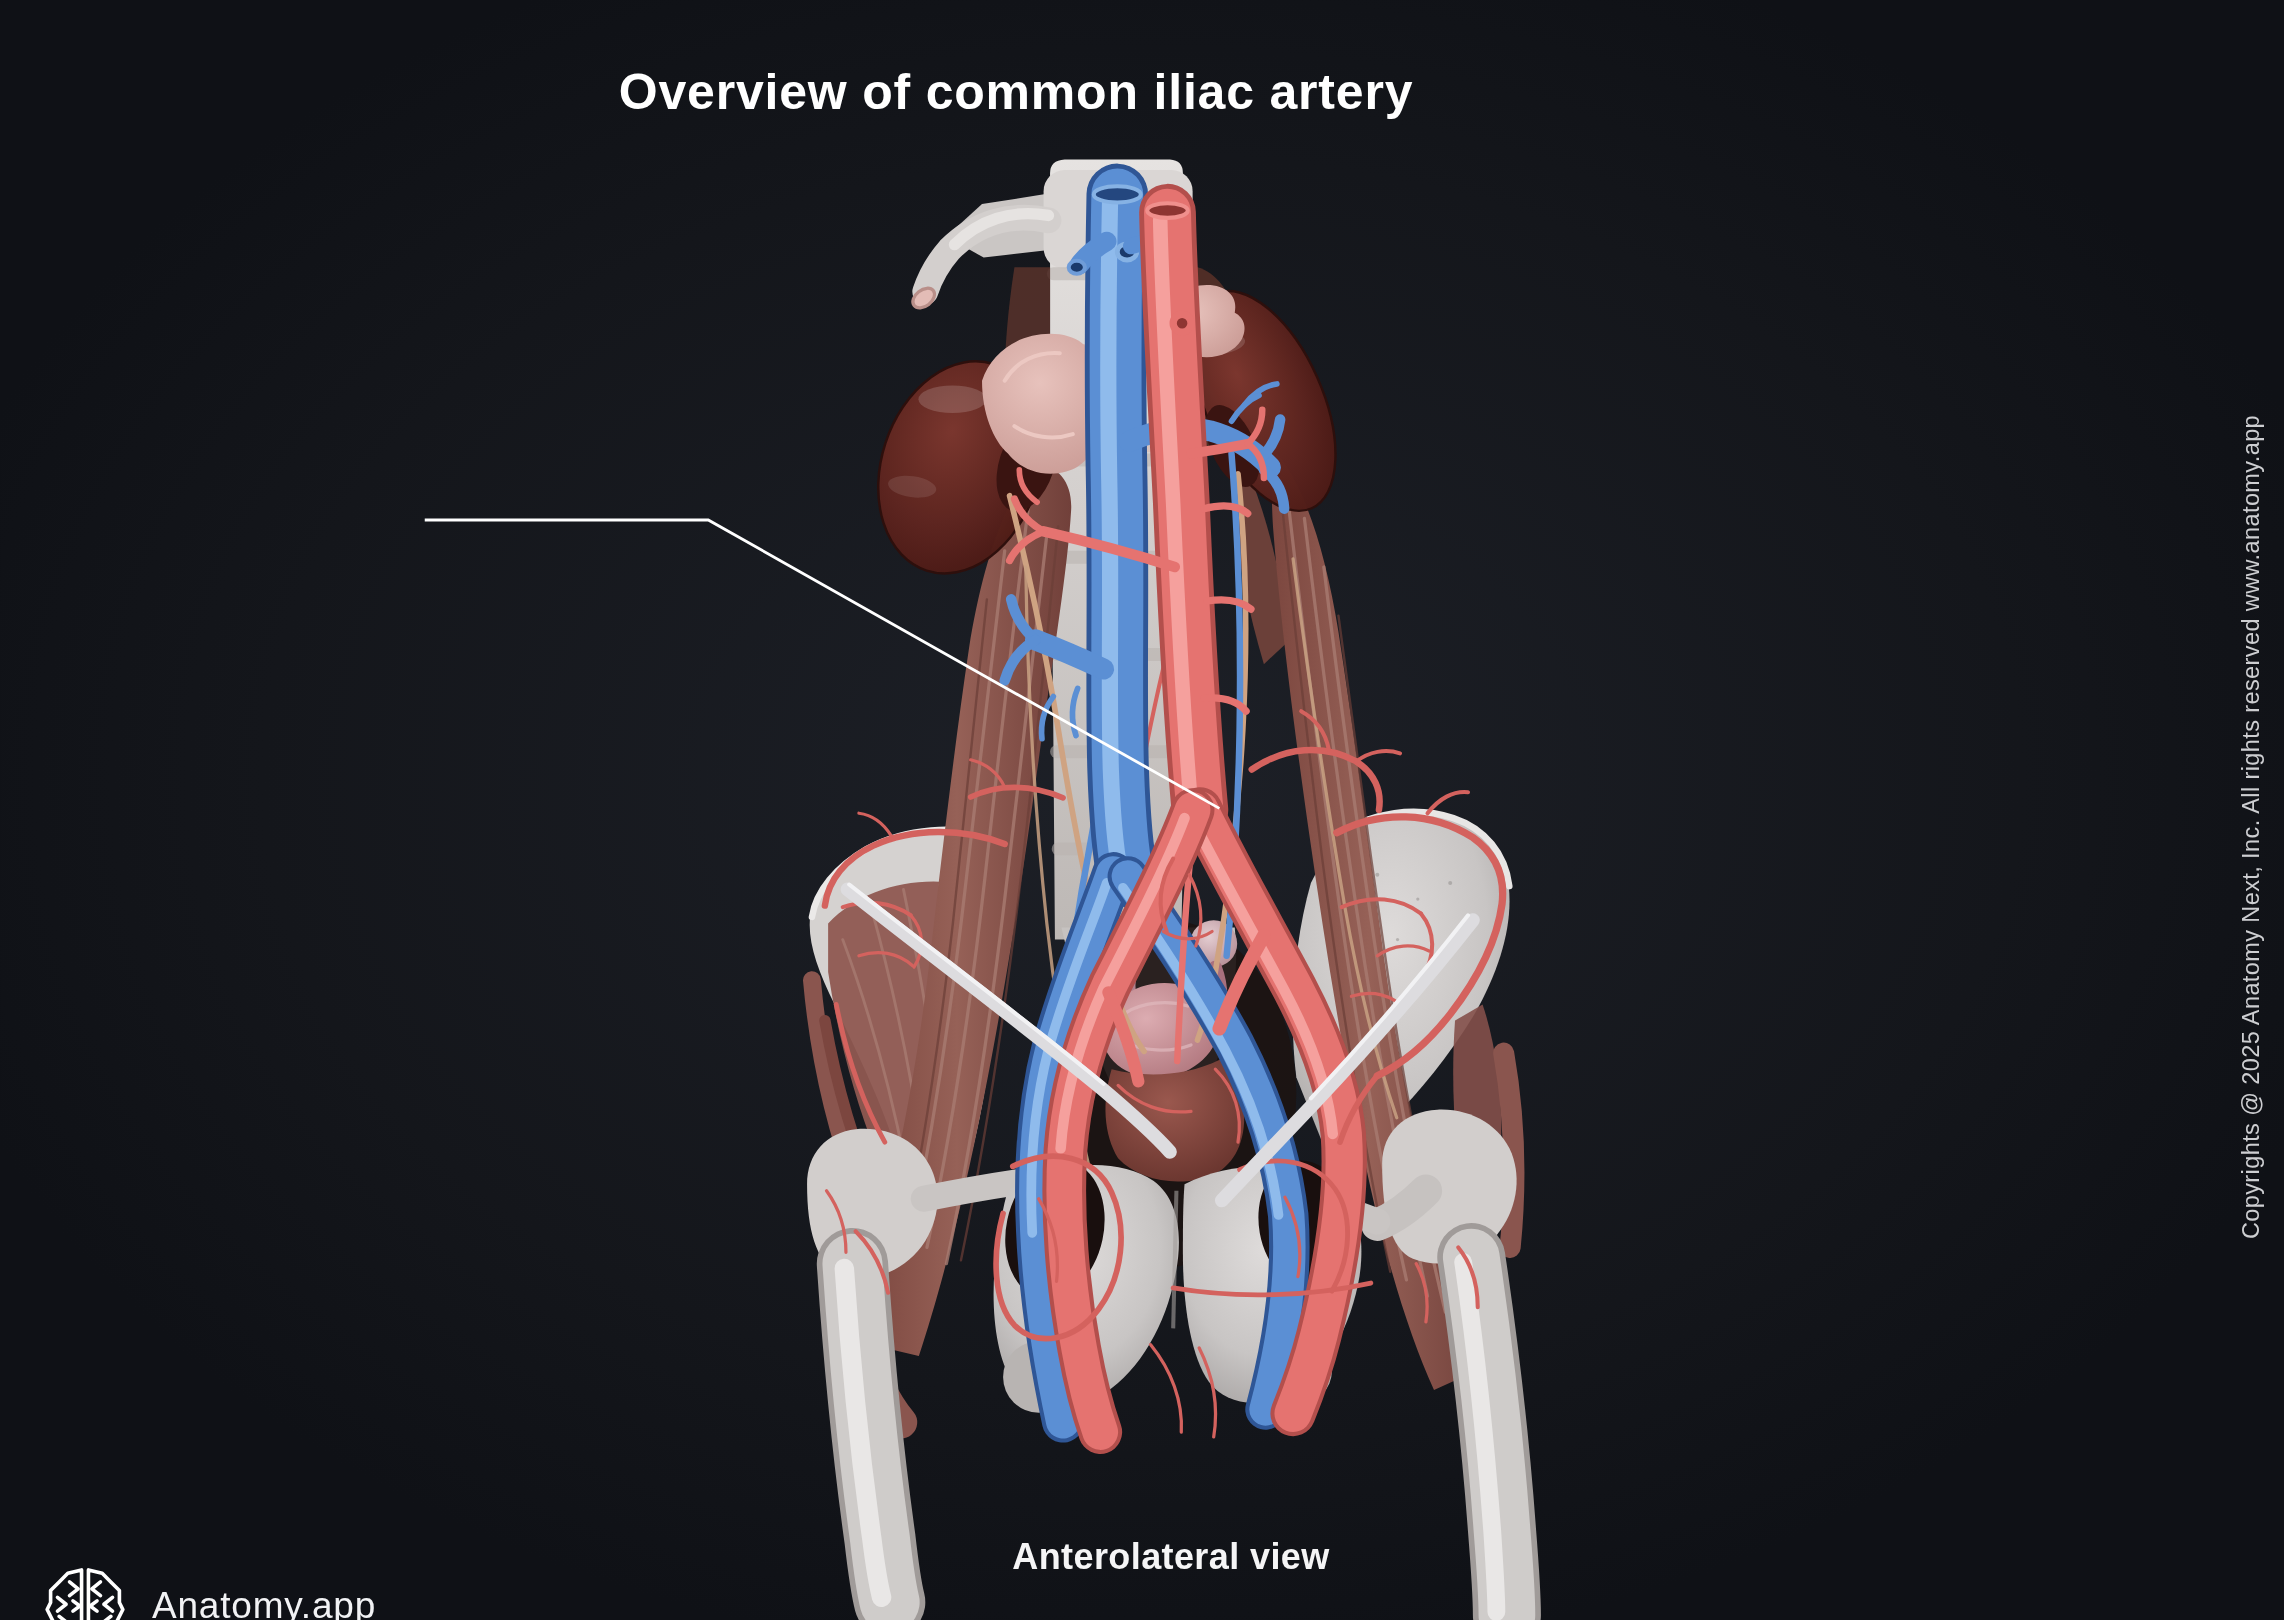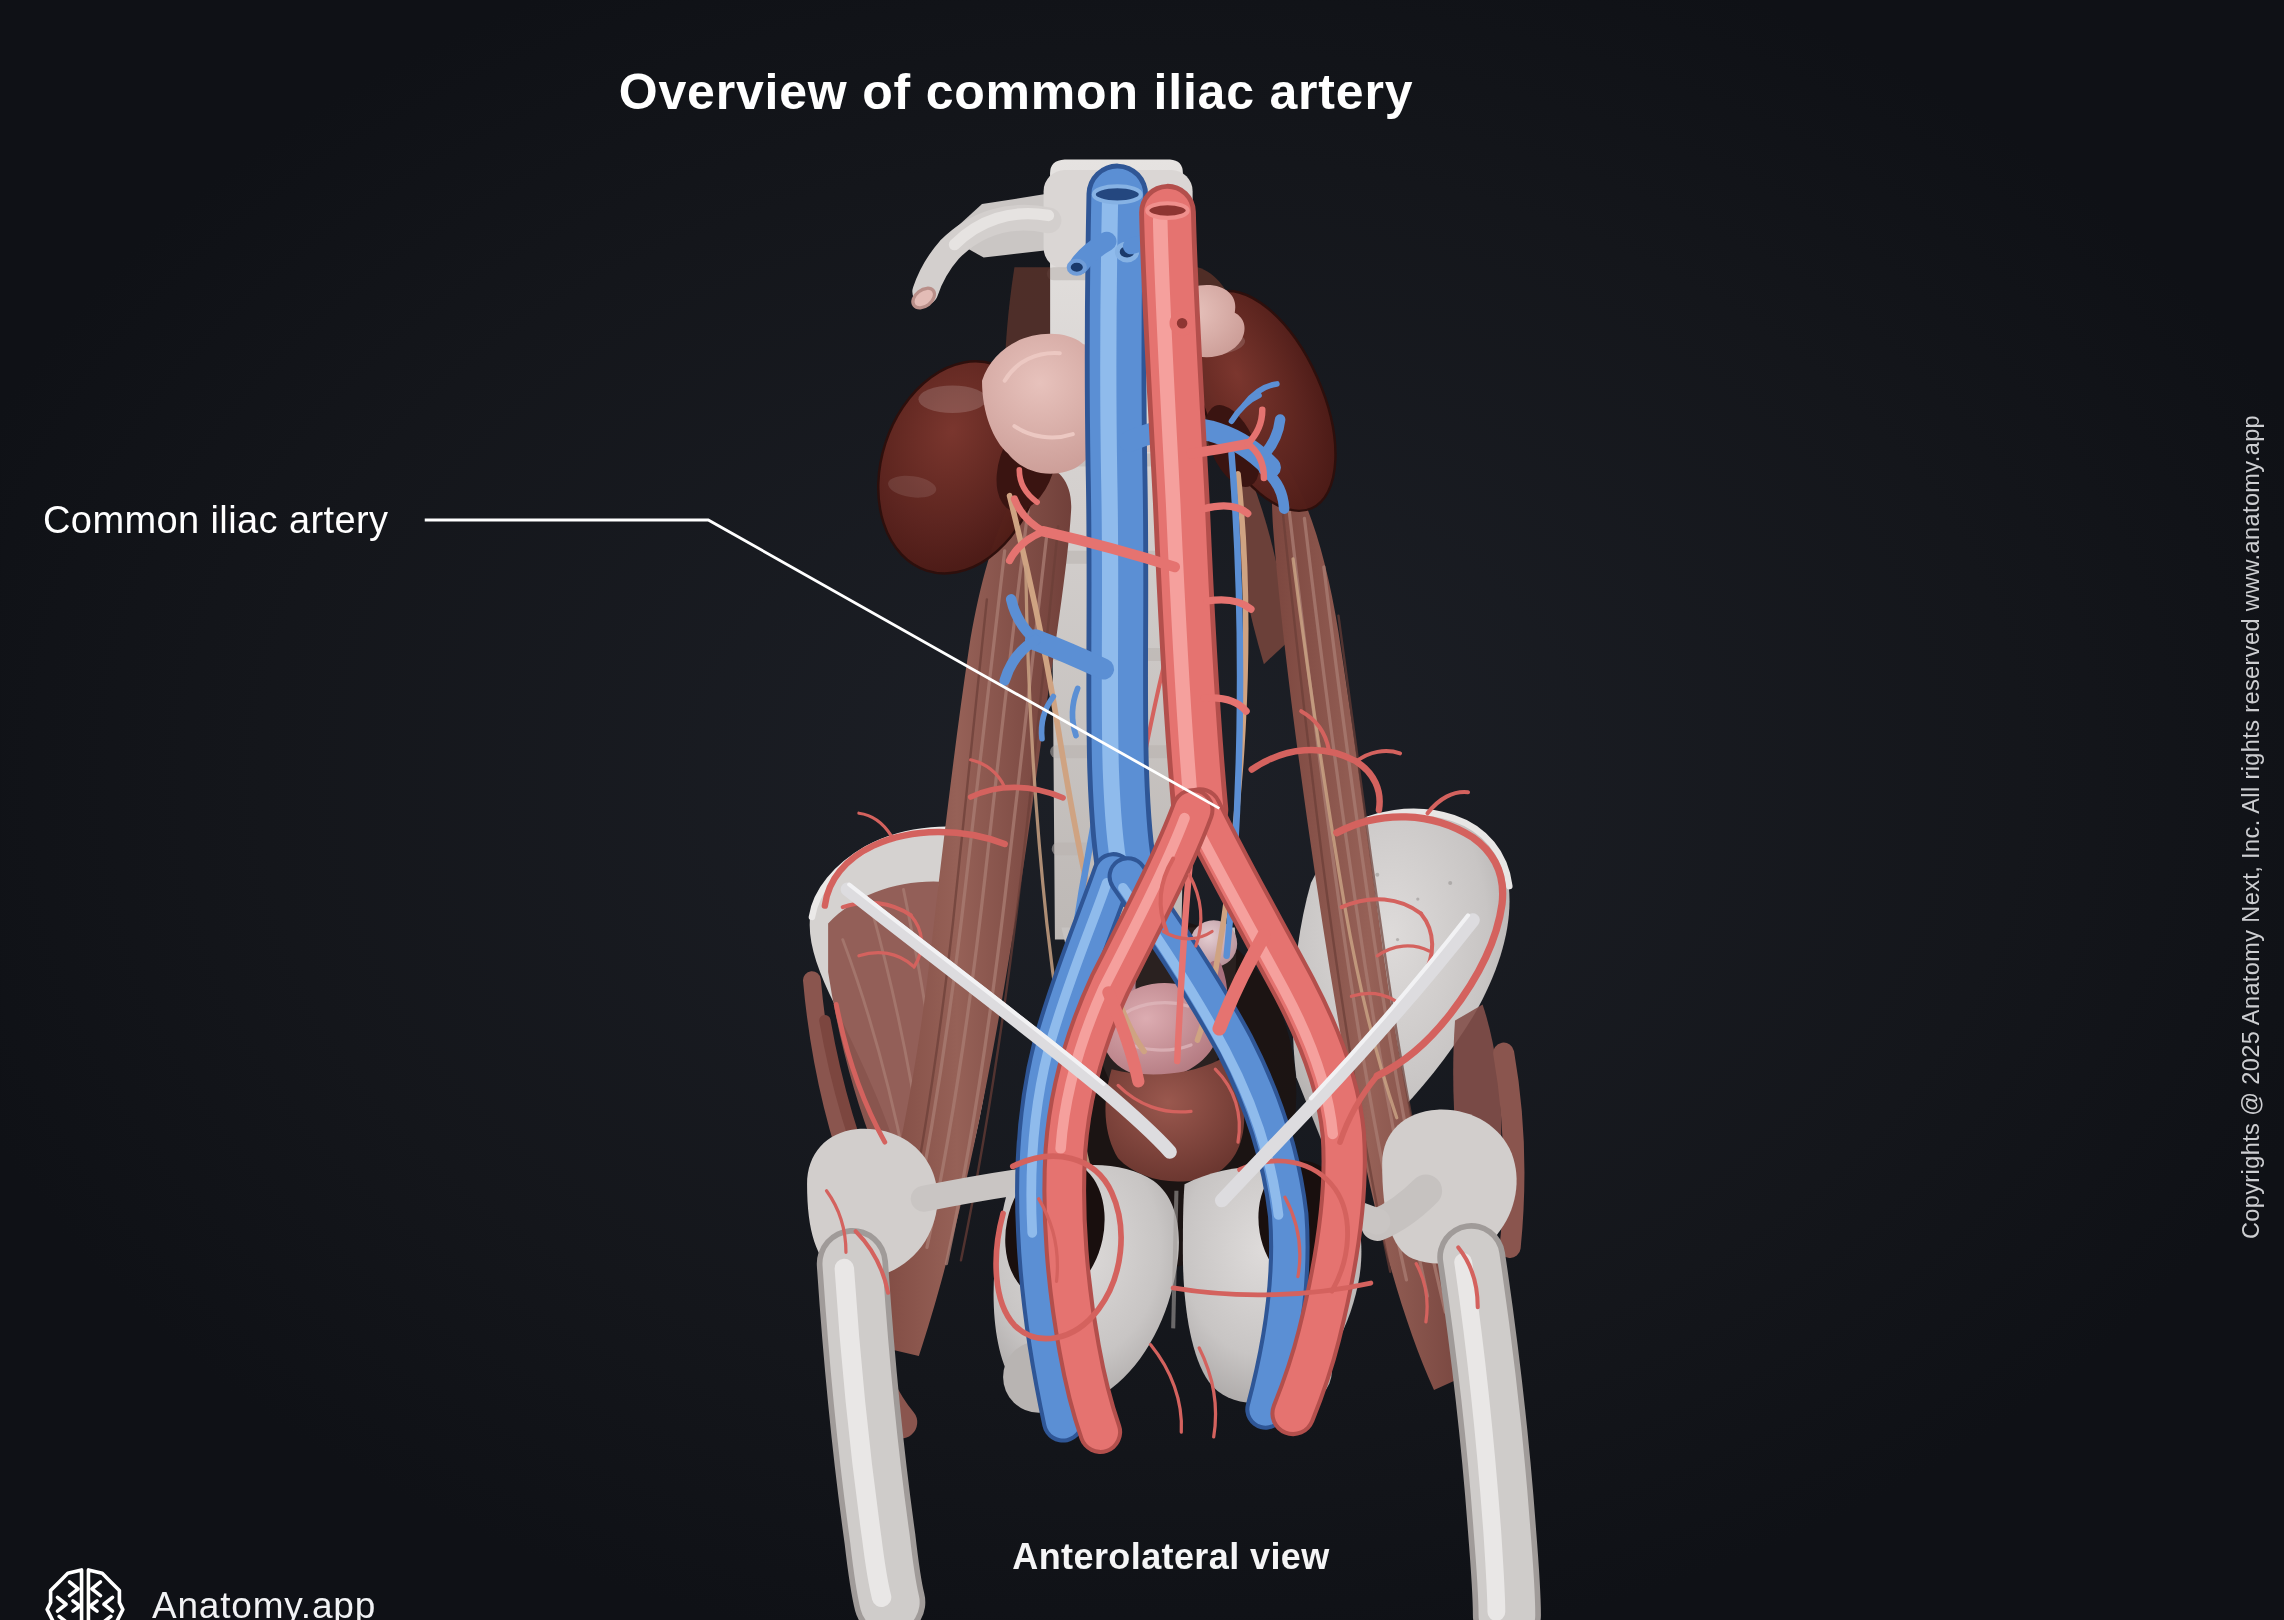--- a/index.html
+++ b/index.html
@@ -378,21 +378,20 @@
       <path d="M1048,1092 C1152,1174 1270,1262 1362,1338" stroke="#f2f2f4" stroke-width="5" fill="none" stroke-linecap="round"></path>
       <path d="M1818,1136 C1760,1210 1688,1292 1622,1362 C1576,1410 1536,1452 1508,1482" stroke="#dddcdf" stroke-width="17" fill="none" stroke-linecap="round"></path>
       <path d="M1812,1130 C1754,1204 1684,1286 1618,1356" stroke="#f2f2f4" stroke-width="5" fill="none" stroke-linecap="round"></path>
     </g>
 
     <polyline points="524,642 874,642 1505,998" fill="none" stroke="#ffffff" stroke-width="3.5"></polyline>
   </svg>
 
   <h1 class="page-title">Overview of common iliac artery</h1>
 
-  <div class="anno-label">Common iliac artery</div>
 
   <div class="view-label">Anterolateral view</div>
 
   <div class="brand">
     <span>
       <svg width="86" height="86" viewBox="0 0 100 100" fill="none" stroke="#ffffff" stroke-width="4.2" stroke-linejoin="round" stroke-linecap="round">
         <path d="M46,8 L30,12 L20,22 L10,32 L10,46 L6,54 L12,66 L18,78 L30,90 L46,94 Z"></path>
         <path d="M54,8 L70,12 L80,22 L90,32 L90,46 L94,54 L88,66 L82,78 L70,90 L54,94 Z"></path>
         <path d="M18,40 l10,8 l-10,8"></path>
         <path d="M32,22 l10,8 l-10,8"></path>

